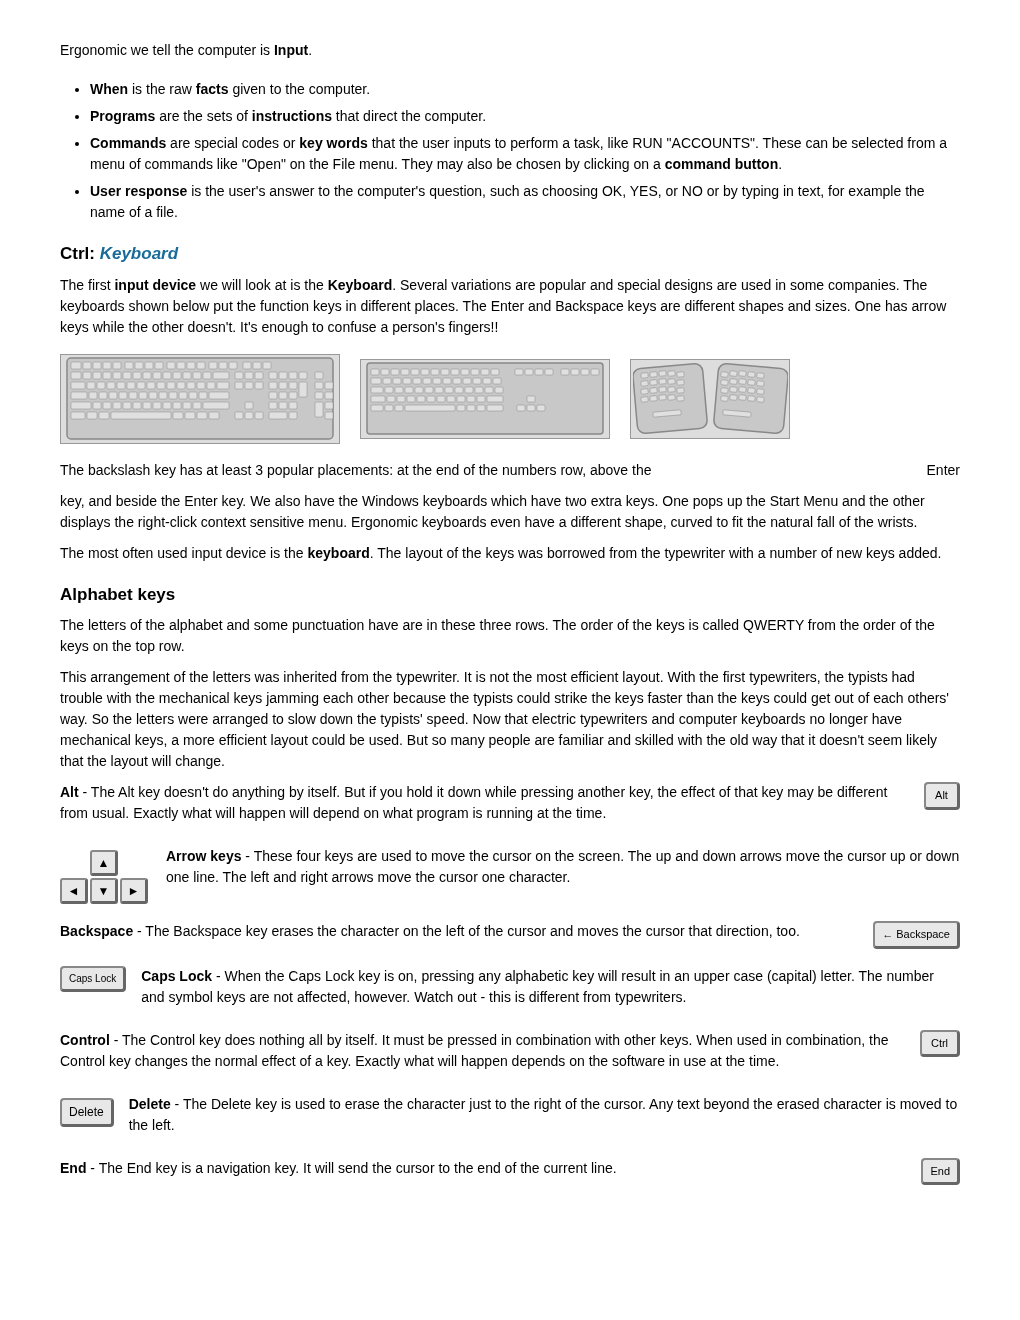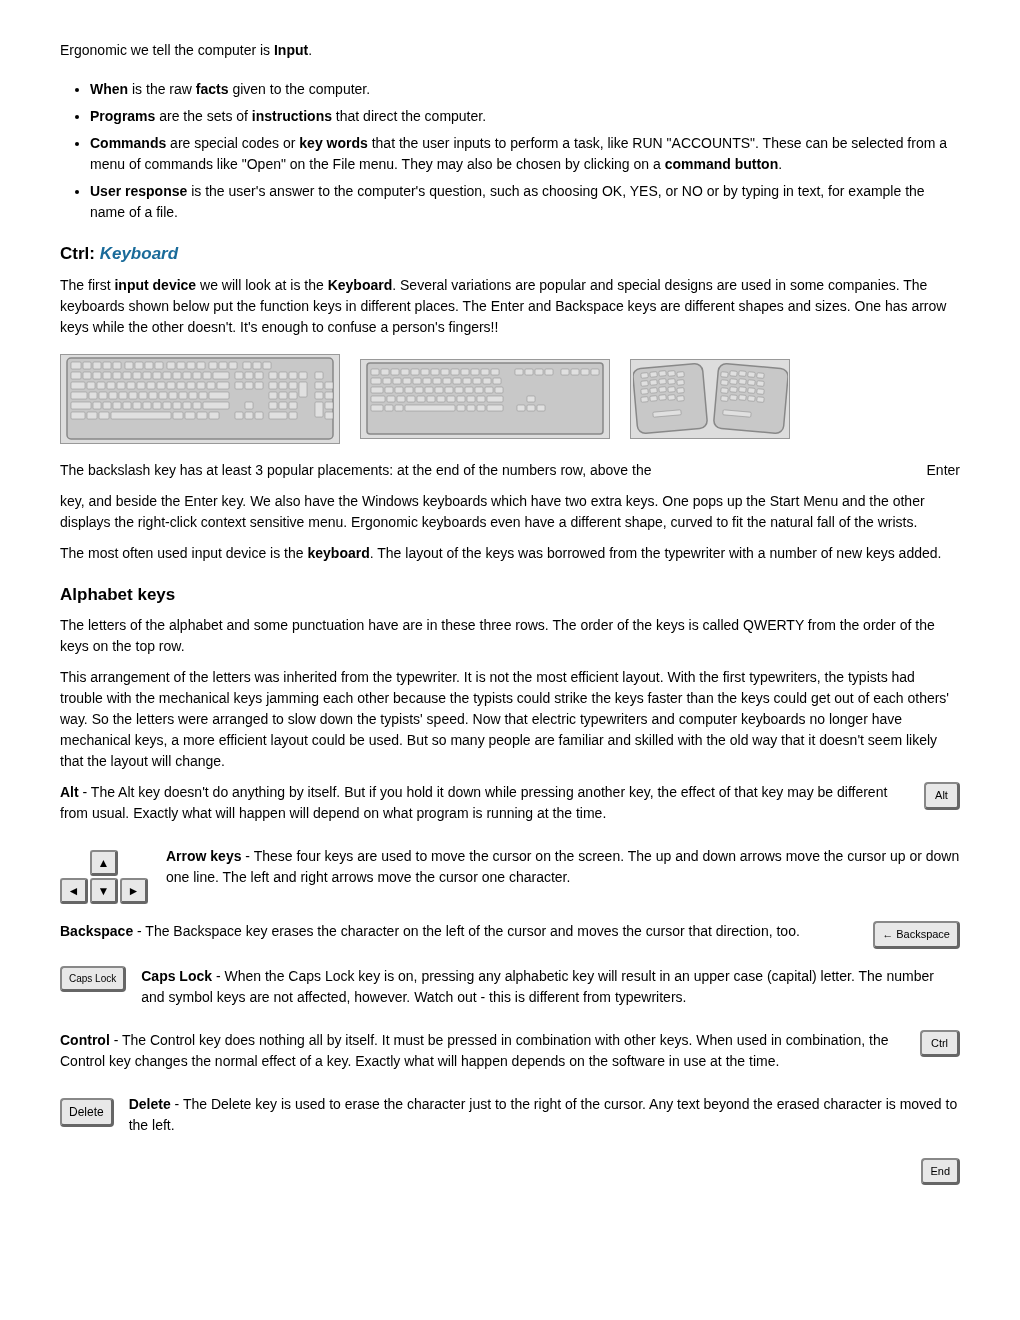--- a/index.html
+++ b/index.html
@@ -569,13 +569,16 @@
 
 <div class="section-para clearfix">
   <span class="key-image key-del inline-key-left" style="margin-top:4px;">Delete</span>
   <p>
     <strong>Delete</strong> - The Delete key is used to erase the character just to the right of the cursor. Any text beyond the erased character is moved to the left.
   </p>
 </div>
 
 <div class="section-para clearfix">
   <span class="key-image key-end inline-key">End</span>
+  <p>
+    <strong>End</strong> - The End key is a navigation key. It will send the cursor to the end of the current line.
+  </p>
 </div>
 
 </body></html>

